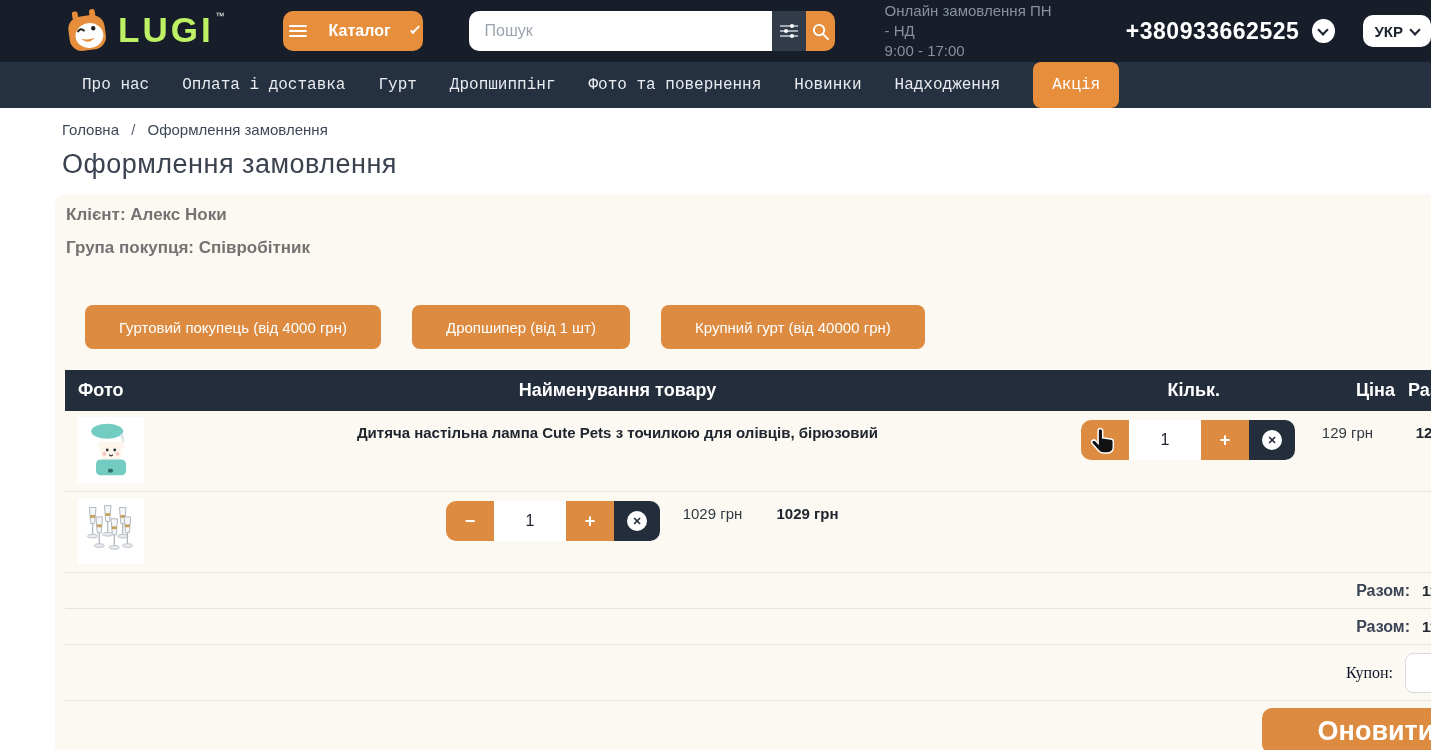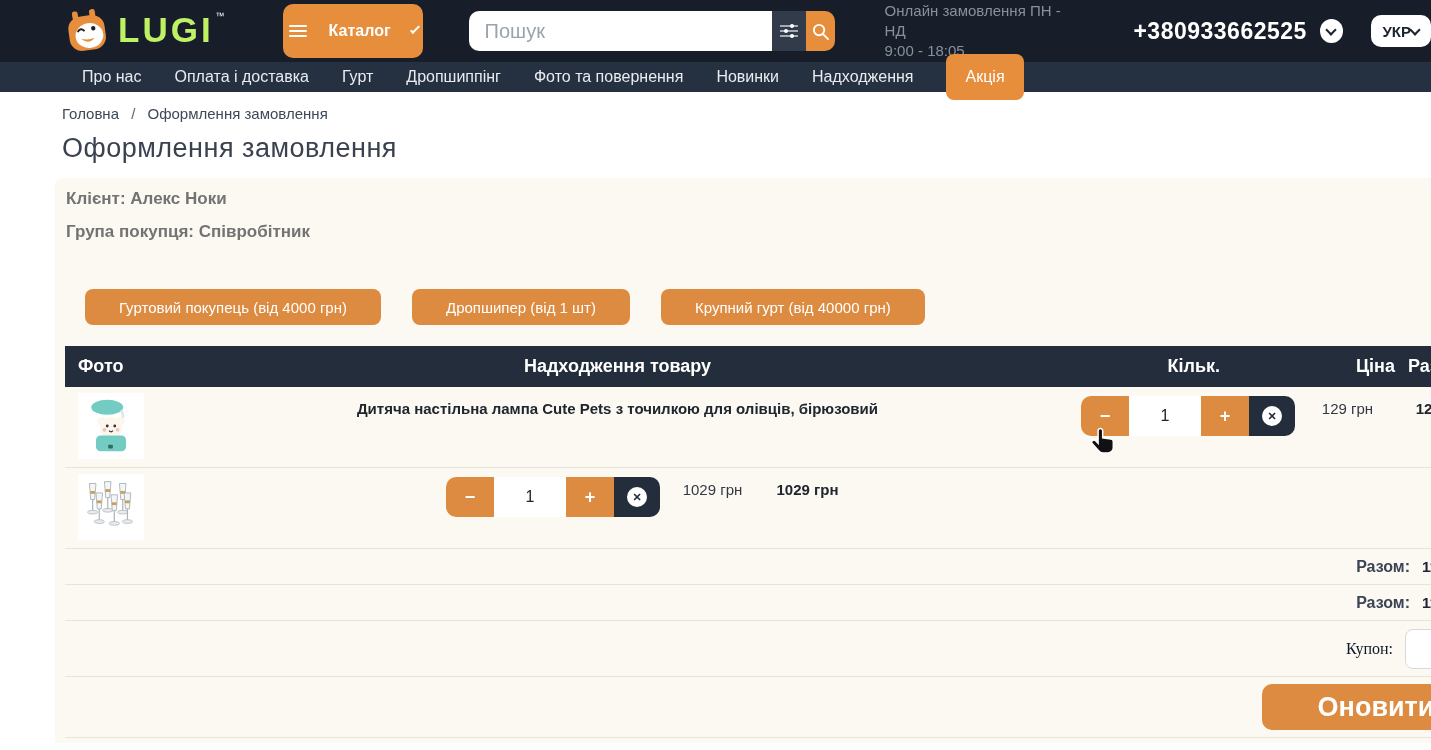--- a/index.html
+++ b/index.html
@@ -8,60 +8,60 @@
     background:#ffffff;
     font-family:"Liberation Sans", sans-serif;
     -webkit-font-smoothing:antialiased;
   }
   
   .topbar{height:62px;background:#171E29;display:flex;align-items:center;}
   .logo{display:flex;align-items:flex-start;margin-left:64px;cursor:pointer;}
   .logo svg{margin-top:2px;}
   .brand{color:#bef264;font-size:35px;font-weight:700;letter-spacing:3px;margin-left:8px;line-height:46px;}
   .tm{color:#fff;font-size:9px;margin-left:2px;margin-top:4px;}
-  .catalog-btn{margin-left:58px;width:140px;height:54px;background:#E78E3C;border:none;border-radius:10px;
+  .catalog-btn{margin-left:58px;width:140px;height:40px;background:#E78E3C;border:none;border-radius:10px;
     display:flex;align-items:center;justify-content:center;gap:22px;color:#fff;font-size:16px;font-weight:600;
     font-family:inherit;cursor:pointer;}
   .burger{display:inline-flex;flex-direction:column;gap:3px;}
   .burger i{display:block;width:18px;height:2px;background:#fff;border-radius:1px;}
   .chev{width:8px;height:8px;border-right:2px solid currentColor;border-bottom:2px solid currentColor;
     transform:rotate(45deg);display:inline-block;margin-top:-4px;}
   .search{margin-left:46px;display:flex;height:40px;width:366px;}
   .search input{width:350px;border:none;outline:none;border-radius:10px 0 0 10px;padding:0 0 0 16px;
-    font-size:20px;color:#333;font-family:inherit;background:#fff;}
+    font-size:16px;color:#333;font-family:inherit;background:#fff;}
   .search input::placeholder{color:#9AA3AD;}
   .filter-btn{width:38px;background:#313B49;border:none;display:flex;align-items:center;justify-content:center;cursor:pointer;}
   .search-btn{width:32px;background:#E78E3C;border:none;border-radius:0 10px 10px 0;
     display:flex;align-items:center;justify-content:center;cursor:pointer;}
   .schedule{margin-left:50px;color:#87909C;font-size:15px;line-height:20px;}
   .phone{margin-left:70px;color:#fff;font-size:23px;font-weight:700;text-decoration:none;letter-spacing:.5px;}
   .phone-toggle{margin-left:13px;width:24px;height:24px;border-radius:50%;background:#fff;border:none;
     display:flex;align-items:center;justify-content:center;cursor:pointer;color:#1c2430;}
   .phone-toggle .chev{width:6px;height:6px;margin-top:-3px;}
   .lang{margin-left:28px;height:32px;background:#fff;border:none;border-radius:10px;padding:0 12px;
-    display:flex;align-items:center;color:#1C2430;font-size:15px;font-weight:600;font-family:inherit;cursor:pointer;}
+    display:flex;align-items:center;gap:8px;color:#1C2430;font-size:15px;font-weight:600;font-family:inherit;cursor:pointer;}
   .lang .chev{width:6px;height:6px;margin-top:-3px;}
   
-  .nav{height:30px;background:#253140;display:flex;align-items:center;padding-left:82px;}
+  .nav{height:46px;background:#253140;display:flex;align-items:center;padding-left:82px;font-family:Liberation Mono, monospace;}
   .nav a{color:#E9EBEF;font-size:16px;text-decoration:none;margin-right:33px;cursor:pointer;}
   .promo-btn{height:46px;padding:0 19px;background:#E78E3C;border:none;border-radius:8px;color:#fff;
     font-size:16px;font-family:inherit;cursor:pointer;margin-left:0;}
   
   .breadcrumb{padding:13px 0 0 62px;font-size:15px;color:#3E4957;}
   .breadcrumb a{color:#3E4957;text-decoration:none;cursor:pointer;}
   .breadcrumb .sep{margin:0 8px;color:#5a6472;}
   .page-title{margin:11px 0 0 62px;font-size:27px;font-weight:500;color:#3A4250;letter-spacing:.5px;}
   
   .panel{margin-top:14px;margin-left:55px;width:1376px;min-height:565px;background:#FBF9F1;border-top-left-radius:8px;
     padding-top:11px;box-sizing:border-box;}
   .customer{margin-left:11px;color:#737373;font-size:17px;font-weight:700;}
   .customer .line{margin-top:0;}
   .customer .line + .line{margin-top:13px;}
   .group-buttons{display:flex;gap:31px;margin:47px 0 0 30px;}
-  .group-buttons button{height:36px;padding:0 34px;background:#DD8B40;border:none;border-radius:8px;color:#fff;
+  .group-buttons button{height:44px;padding:0 34px;background:#DD8B40;border:none;border-radius:8px;color:#fff;
     font-size:15px;font-family:inherit;cursor:pointer;}
   
   .cart{margin:21px 0 0 10px;width:1425px;}
   .thead{display:flex;align-items:center;height:41px;background:#232D3B;color:#fff;font-weight:700;font-size:18px;}
   .col-photo{width:235px;box-sizing:border-box;padding-left:13px;}
   .col-name{width:635px;text-align:center;}
   .col-qty{width:365px;box-sizing:border-box;text-align:right;padding-right:80px;}
   .col-price{width:95px;text-align:right;}
   .col-total{width:95px;box-sizing:border-box;text-align:left;padding-left:13px;}
   .trow{display:flex;align-items:flex-start;height:80px;border-bottom:1px solid #E7E4DA;background:#FBF9F1;}
@@ -137,21 +137,21 @@
     <button class="search-btn">
       <svg width="17" height="17" viewBox="0 0 18 18">
         <circle cx="7.5" cy="7.5" r="5.5" fill="none" stroke="#fff" stroke-width="2"></circle>
         <line x1="12" y1="12" x2="17" y2="17" stroke="#fff" stroke-width="2" stroke-linecap="round"></line>
       </svg>
     </button>
   </div>
 
   <div class="schedule">
     <div>Онлайн замовлення ПН - НД</div>
-    <div>9:00 - 18:05</div>
+    <div>9:00 - 17:00</div>
   </div>
 
   <a class="phone">+380933662525</a>
   <button class="phone-toggle">
     <span class="chev"></span>
   </button>
   <button class="lang">
     <span>УКР</span>
     <span class="chev"></span>
   </button>
@@ -191,21 +191,21 @@
   <div class="group-buttons">
     <button>Гуртовий покупець (від 4000 грн)</button>
     <button>Дропшипер (від 1 шт)</button>
     <button>Крупний гурт (від 40000 грн)</button>
   </div>
 
   <div class="cart">
 
     <div class="thead">
       <div class="col-photo">Фото</div>
-      <div class="col-name">Надходження товару</div>
+      <div class="col-name">Найменування товару</div>
       <div class="col-qty">Кільк.</div>
       <div class="col-price">Ціна</div>
       <div class="col-total">Разом</div>
     </div>
 
     <div class="trow">
       <div class="col-photo" style="padding-left:0;">
         <div class="thumb">
           <svg width="62" height="62" viewBox="0 0 66 66">
             <ellipse cx="29" cy="13" rx="17" ry="8" fill="#73CCC1"></ellipse>

